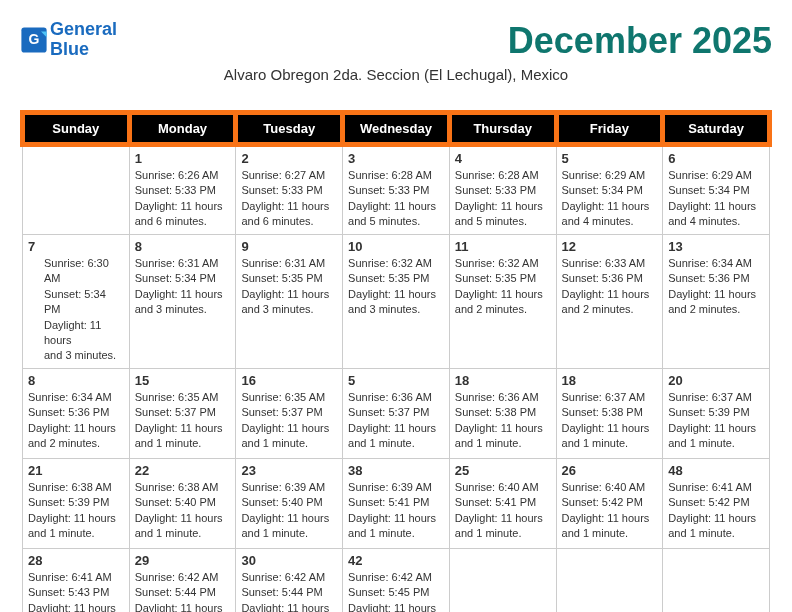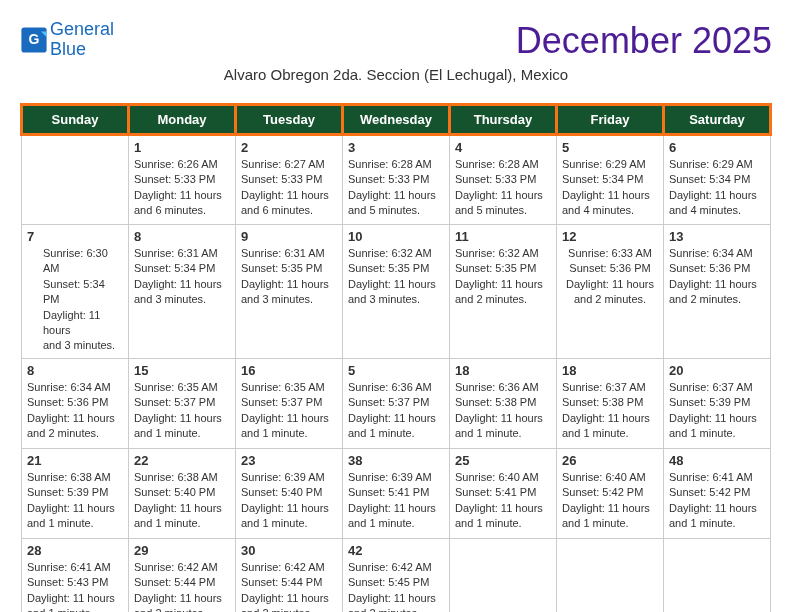--- a/index.html
+++ b/index.html
@@ -15,58 +15,58 @@
       align-items: flex-start;
       justify-content: space-between;
       margin-bottom: 4px;
     }
     .logo {
       display: flex;
       align-items: center;
     }
     .logo-text {
       font-size: 18px;
-      font-weight: normal;
+      font-weight: bold;
       color: #333;
       line-height: 1.1;
     }
     .logo-text span {
       color: #1a6bbf;
     }
     .logo-icon {
       width: 28px;
       height: 28px;
       margin-right: 2px;
     }
     .title-section {
       text-align: right;
     }
     .month-title {
       font-size: 36px;
-      font-weight: normal;
-      color: #4c1d95;
+      font-weight: bold;
+      color: #0f766e;
     }
     .subtitle {
       font-size: 15px;
       color: #333;
       text-align: center;
-      margin-bottom: 20px;
+      margin-bottom: 27px;
     }
     table {
       width: 100%;
       border-collapse: collapse;
       font-size: 11px;
     }
     thead tr th {
-      background-color: #14532d;
+      background-color: #000000;
       color: #fff;
       text-align: center;
       padding: 6px 4px;
       font-size: 13px;
-      border: 3px solid #f97316;
+      border: 5px solid #f97316;
     }
     tbody tr td {
       border: 1px solid #ccc;
       vertical-align: top;
       padding: 4px 5px;
       width: 14.28%;
       min-height: 80px;
       height: 90px;
       color: #333;
     }
@@ -197,21 +197,21 @@
         </td>
         <td>
           <span class="day-num">11</span>
           <div class="day-info" style="white-space: pre-line;">Sunrise: 6:32 AM
 Sunset: 5:35 PM
 Daylight: 11 hours
 and 2 minutes.</div>
         </td>
         <td>
           <span class="day-num">12</span>
-          <div class="day-info" style="white-space: pre-line; text-align: center;">Sunrise: 6:33 AM
+          <div class="day-info" style="white-space: pre-line;">Sunrise: 6:33 AM
 Sunset: 5:36 PM
 Daylight: 11 hours
 and 2 minutes.</div>
         </td>
         <td>
           <span class="day-num">13</span>
           <div class="day-info" style="white-space: pre-line;">Sunrise: 6:34 AM
 Sunset: 5:36 PM
 Daylight: 11 hours
 and 2 minutes.</div>

